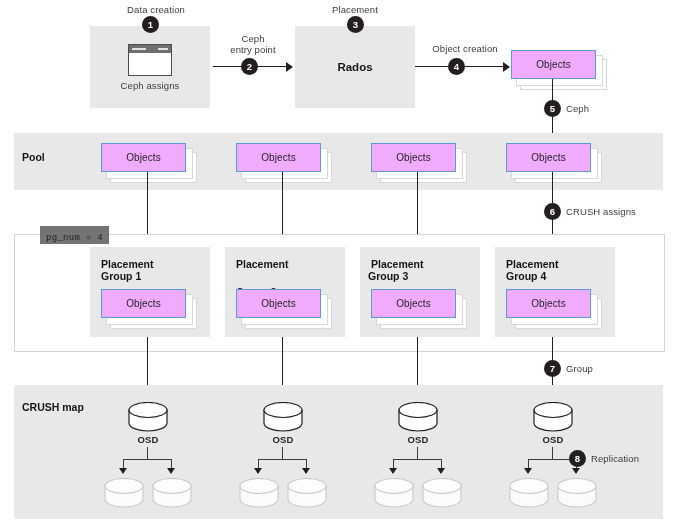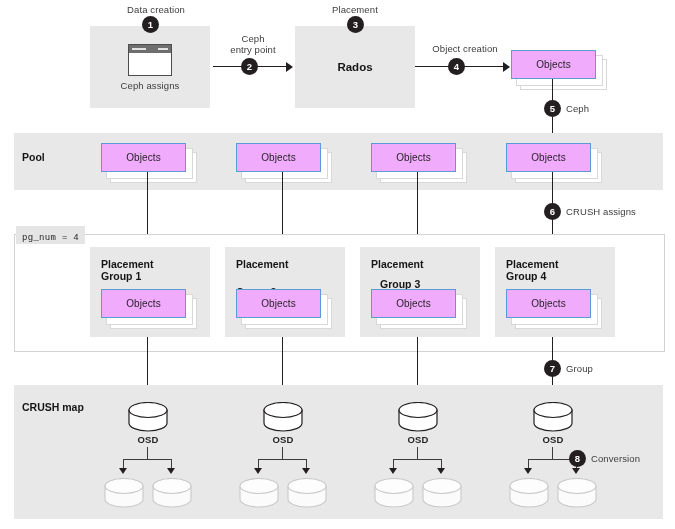--- a/index.html
+++ b/index.html
@@ -241,21 +241,21 @@
   <div class="arrow-down" style="left:413px; top:242px;"></div>
 
   <div class="vline" style="left:552px; top:172px; height:75px;"></div>
   <div class="arrow-down" style="left:548px; top:242px;"></div>
 
   <div class="num" style="left:544px; top:203px;">6</div>
   <div class="abs lbl" style="left:566px; top:206px;">CRUSH assigns</div>
 
   <div class="abs pg-container" style="left:14px; top:234px; width:649px; height:116px;"></div>
 
-  <div class="abs" style="left:16px; top:226px; background:#e5e5e5; padding:0 6px;">
+  <div class="abs" style="left:40px; top:226px; background:#737373; padding:0 6px;">
     <span class="mono-lbl">pg_num = 4</span>
   </div>
 
   <div class="abs gray-box" style="left:90px; top:247px; width:120px; height:90px;"></div>
   <div class="abs bold-lbl" style="left:101px; top:258px;">Placement</div>
   <div class="abs bold-lbl" style="left:101px; top:270px;">Group 1</div>
   <div class="obj-stack" style="left:101px; top:289px;">
     <div class="obj-shadow" style="left:9px; top:9px; width:85px; height:29px;"></div>
     <div class="obj-shadow" style="left:5px; top:5px; width:85px; height:29px;"></div>
     <div class="obj-main" style="width:85px; height:29px;">
@@ -269,21 +269,21 @@
   <div class="obj-stack" style="left:236px; top:289px;">
     <div class="obj-shadow" style="left:9px; top:9px; width:85px; height:29px;"></div>
     <div class="obj-shadow" style="left:5px; top:5px; width:85px; height:29px;"></div>
     <div class="obj-main" style="width:85px; height:29px;">
       <span>Objects</span>
     </div>
   </div>
 
   <div class="abs gray-box" style="left:360px; top:247px; width:120px; height:90px;"></div>
   <div class="abs bold-lbl" style="left:371px; top:258px;">Placement</div>
-  <div class="abs bold-lbl" style="left:380px; top:270px;margin-top:8px;">Group 3</div>
+  <div class="abs bold-lbl" style="left:368px; top:270px;">Group 3</div>
   <div class="obj-stack" style="left:371px; top:289px;">
     <div class="obj-shadow" style="left:9px; top:9px; width:85px; height:29px;"></div>
     <div class="obj-shadow" style="left:5px; top:5px; width:85px; height:29px;"></div>
     <div class="obj-main" style="width:85px; height:29px;">
       <span>Objects</span>
     </div>
   </div>
 
   <div class="abs gray-box" style="left:495px; top:247px; width:120px; height:90px;"></div>
   <div class="abs bold-lbl" style="left:506px; top:258px;">Placement</div>
@@ -412,15 +412,15 @@
     </svg>
   </div>
   <div class="cyl" style="left:557px; top:478px;">
     <svg width="40" height="30" viewBox="0 0 40 30">
       <path d="M1,8 L1,21 A19,8 0 0 0 39,21 L39,8 Z" fill="#fbfbfb" stroke="#c9c9c9" stroke-width="1.1"></path>
       <ellipse cx="20" cy="8" rx="19" ry="7.5" fill="#fdfdfd" stroke="#c9c9c9" stroke-width="1.1"></ellipse>
     </svg>
   </div>
 
   <div class="num" style="left:569px; top:450px;">8</div>
-  <div class="abs lbl" style="left:591px; top:453px;">Conversion</div>
+  <div class="abs lbl" style="left:591px; top:453px;">Replication</div>
 
 </div>
 
 </body></html>

